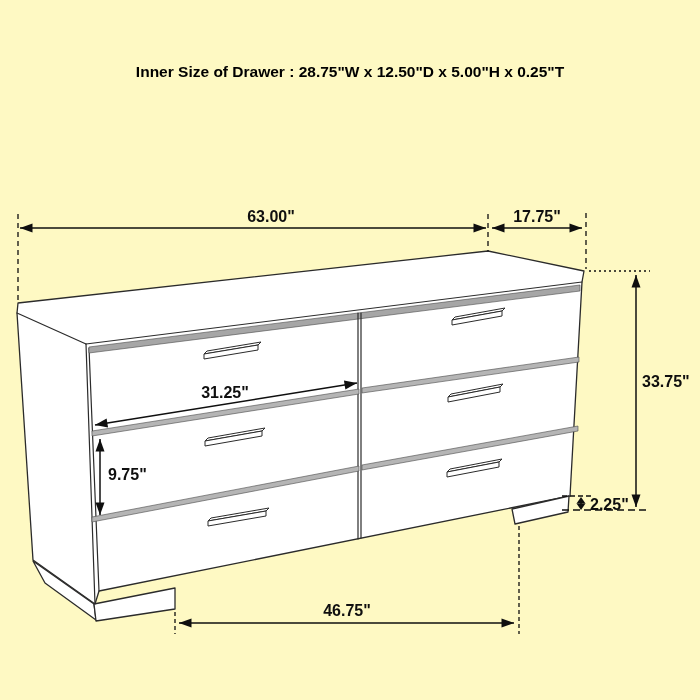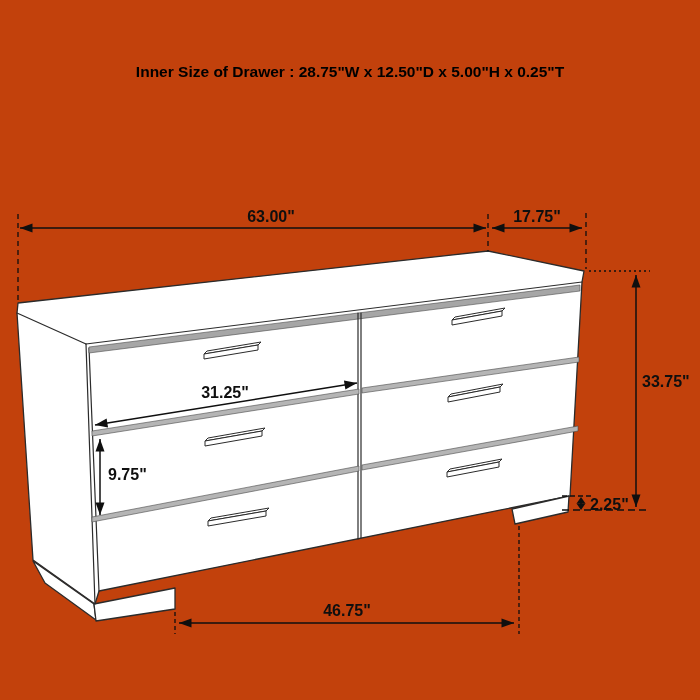--- a/index.html
+++ b/index.html
@@ -1,17 +1,17 @@
 <!DOCTYPE html>
 <html><head>
 <meta charset="utf-8">
 <style>
   html,body{margin:0;padding:0;background:#ffffff;}
   .stage{
-    position:relative;width:700px;height:700px;background:#c2410c;
+    position:relative;width:700px;height:700px;background:#fef9c3;
     font-family:"Liberation Sans",sans-serif;overflow:hidden;
   }
   svg{display:block;}
   .dim-label{font:bold 16px "Liberation Sans",sans-serif;fill:#0f0f0f;}
   .title-label{font:bold 15.5px "Liberation Sans",sans-serif;fill:#000000;}
   .furn{fill:#ffffff;stroke:#2b2b2b;stroke-width:1.3;stroke-linejoin:round;}
   .furn-line{fill:none;stroke:#2b2b2b;stroke-width:1.2;stroke-linecap:round;}
   .strip{fill:#a6a6a6;stroke:#4a4a4a;stroke-width:0.6;}
   .sep{fill:#b5b5b5;stroke:#4a4a4a;stroke-width:0.6;}
   .handle{fill:#ffffff;stroke:#2b2b2b;stroke-width:1;stroke-linejoin:round;}

